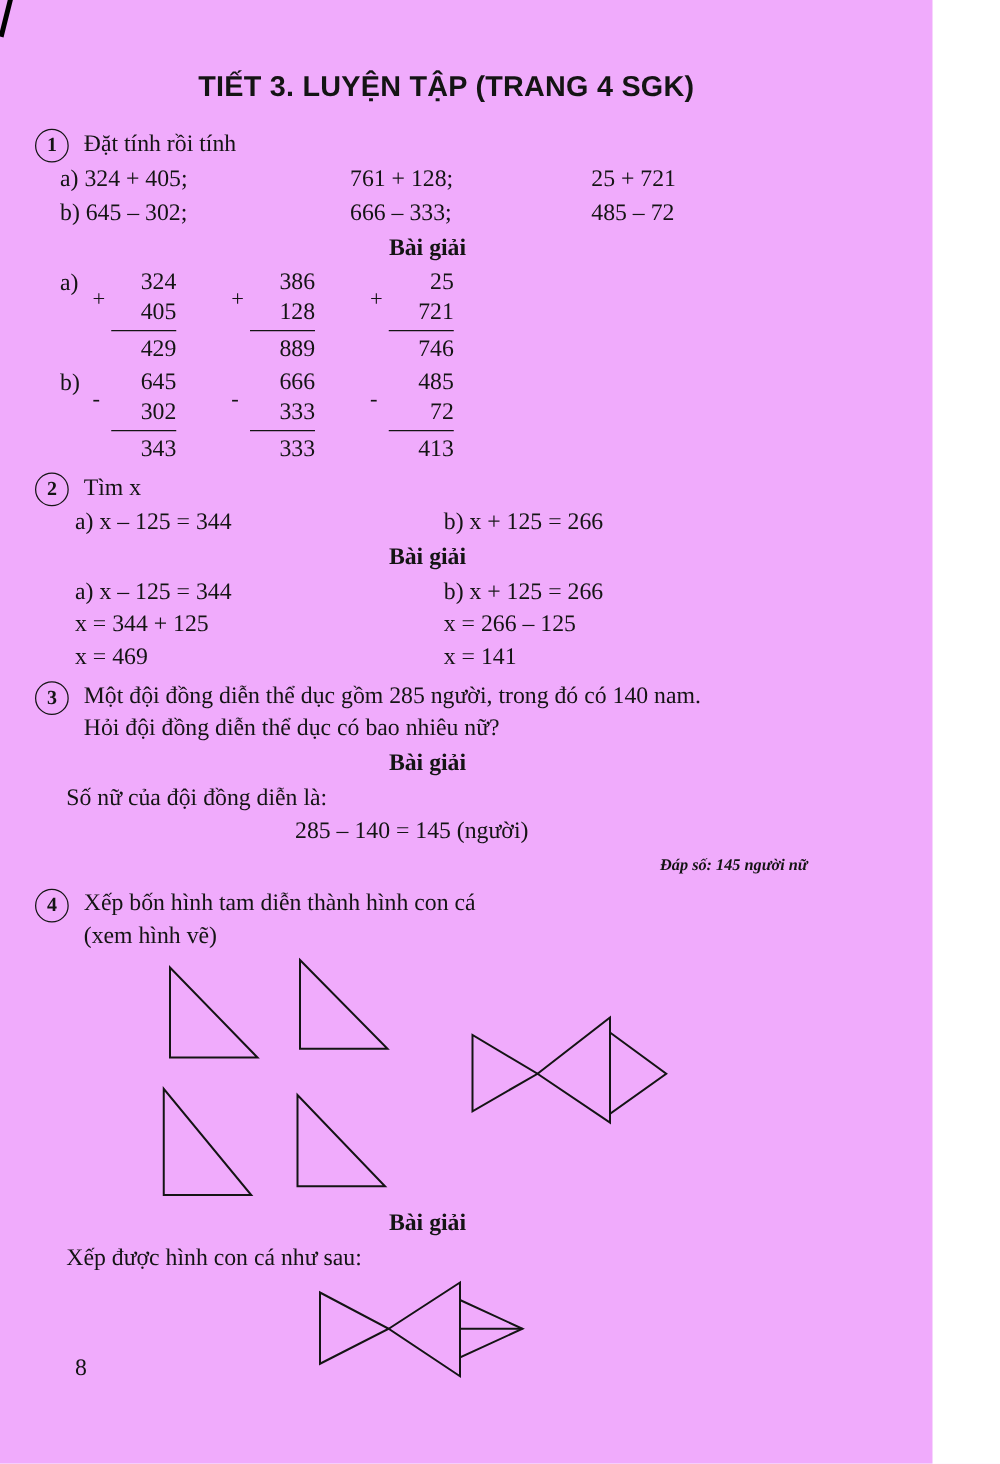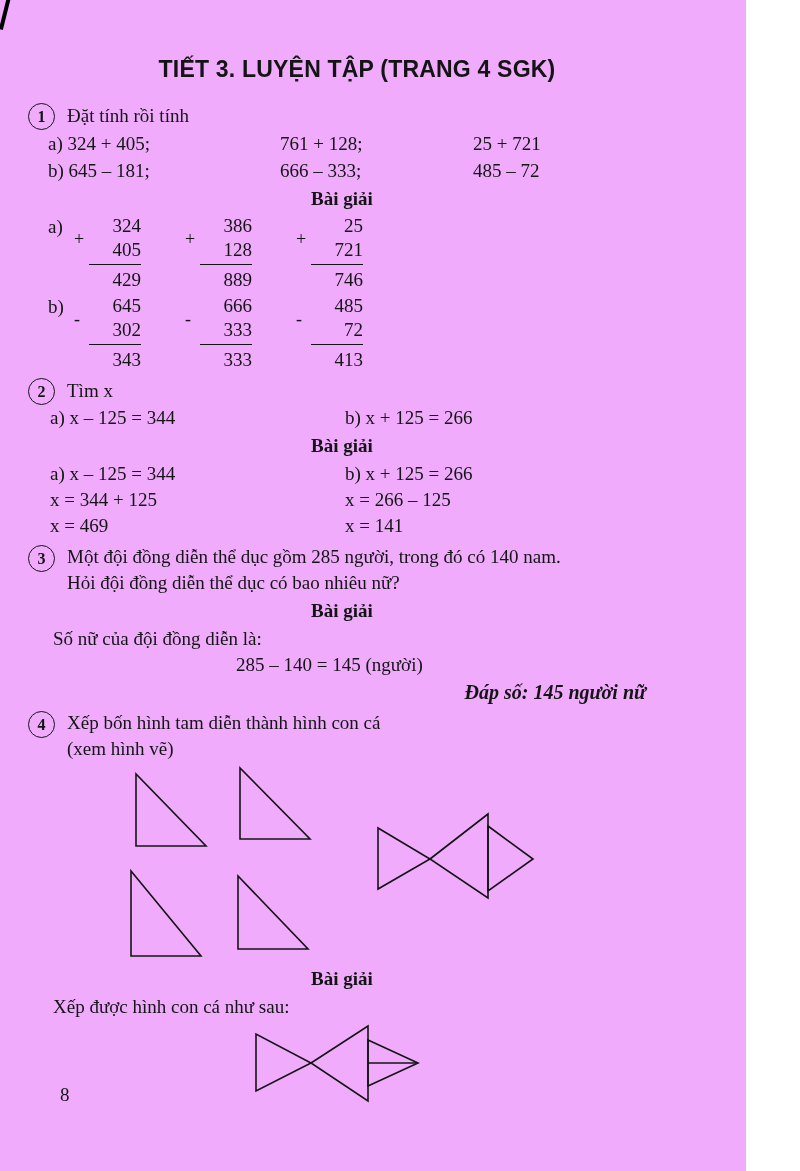--- a/index.html
+++ b/index.html
@@ -28,27 +28,27 @@
   .sol-heading { font-weight:700; text-align:center; margin:2px 30px 2px 0; }
   
   .worked-row { display:flex; margin-left:20px; margin-top:2px; }
   .worked-label { width:26px; }
   .vert-op { display:flex; margin-right:44px; }
   .vop { width:15px; padding-top:12px; font-size:18px; }
   .vnums { width:52px; text-align:right; line-height:24px; }
   .vbottom { border-bottom:1.6px solid #141414; padding-bottom:2px; }
   .vresult { padding-top:3px; }
   
-  .two-col { display:flex; margin-left:22px; line-height:26px; }
+  .two-col { display:flex; margin-left:32px; line-height:26px; }
   .colL { width:295px; }
   .colR { flex:1; }
   
   .p3-line1 { margin-left:25px; margin-top:1px; }
   .p3-line2 { margin-left:208px; margin-top:0; }
-  .p3-answer { font-weight:700; font-style:italic; font-size:20px; text-align:right; margin-right:40px; margin-top:1px; }
+  .p3-answer { font-weight:700; font-style:italic; font-size:13px; text-align:right; margin-right:40px; margin-top:1px; }
   .p4-intro { margin-left:25px; }
   .figure { display:block; margin-top:4px; }
   .figure polygon, .figure line { fill:none; stroke:#141414; stroke-width:1.6; stroke-linejoin:miter; }
   .page-number { position:absolute; left:60px; top:1082px; font-size:19px; }
   
   .scan-bar-right { position:absolute; left:787px; top:0; width:5px; height:1171px; background:#000; }
   .scan-mark-topleft { position:absolute; left:3px; top:-4px; width:4px; height:34px; background:#000; transform:rotate(14deg); }
   .scan-mark-bottomright { position:absolute; left:778px; top:1134px; width:22px; height:37px; background:#000; clip-path:polygon(100% 0, 100% 100%, 0 100%); }
 </style>
 </head>
@@ -66,21 +66,21 @@
     <div class="prob-head">
       <span class="circle-num">1</span>
       <span class="statement">Đặt tính rồi tính</span>
     </div>
     <div class="expr-row">
       <span class="expr-col1"><span>a)</span> <span>324 + 405;</span></span>
       <span class="expr-col2">761 + 128;</span>
       <span class="expr-col3">25 + 721</span>
     </div>
     <div class="expr-row">
-      <span class="expr-col1"><span>b)</span> <span>645 – 181;</span></span>
+      <span class="expr-col1"><span>b)</span> <span>645 – 302;</span></span>
       <span class="expr-col2">666 – 333;</span>
       <span class="expr-col3">485 – 72</span>
     </div>
     <div class="sol-heading">Bài giải</div>
 
     <div class="worked-row">
       <span class="worked-label">a)</span>
       <div class="vert-op">
         <span class="vop">+</span>
         <div class="vnums">

